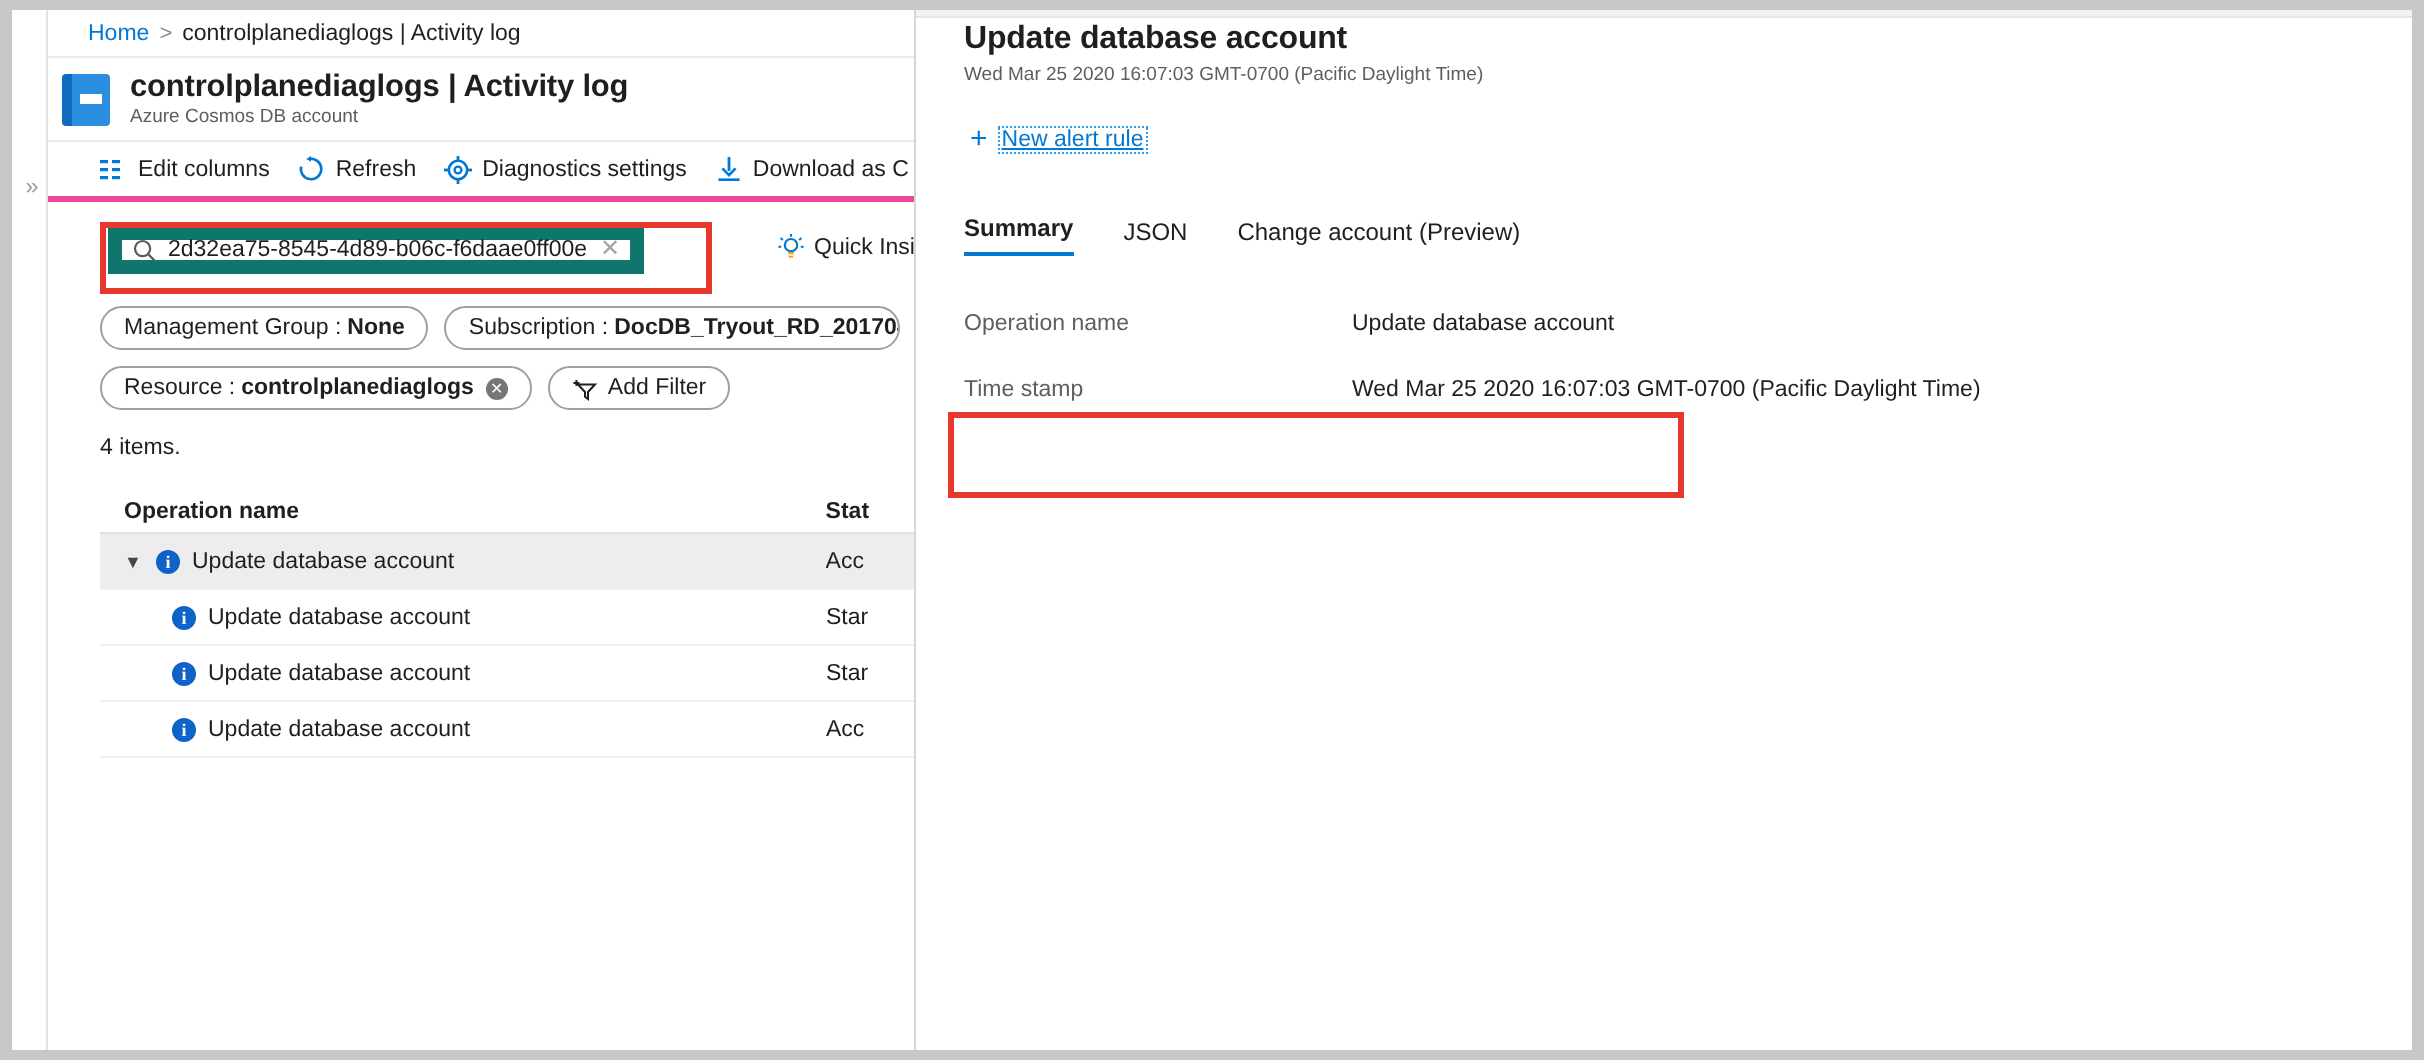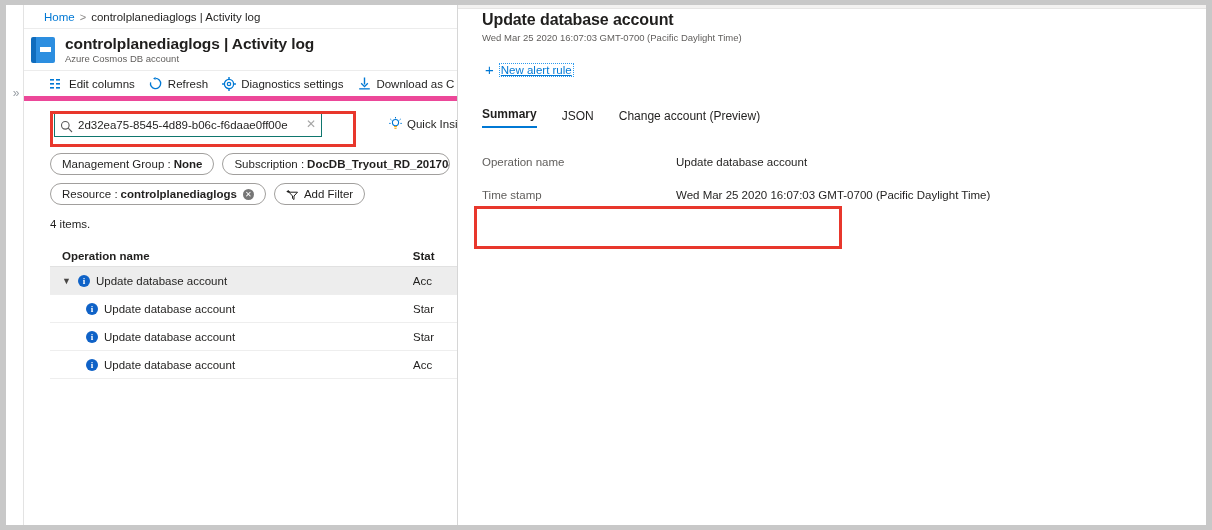--- a/index.html
+++ b/index.html
@@ -114,21 +114,21 @@
     font-size: 9.5px; color: #605e5c; line-height: 12px; margin-top: 1px;
   }
 
   
   #command-bar {
     position: absolute;
     left: 18px; top: 66px;
     width: 434px; height: 30px;
     display: flex; align-items: center;
     padding-left: 26px;
-    border-bottom: 5px solid #ec4899;
+    border-bottom: 3px solid #ec4899;
     background: #fff;
     white-space: nowrap;
     overflow: hidden;
   }
   .cmd {
     display: flex; align-items: center;
     font-size: 11.5px; color: #201f1e;
     margin-right: 14px; cursor: pointer;
   }
   .cmd .cmd-ico {
@@ -142,21 +142,21 @@
   #search-row {
     position: absolute;
     left: 18px; top: 96px;
     width: 434px; height: 50px;
     background: #fff;
   }
   #search-box {
     position: absolute;
     left: 30px; top: 12px;
     width: 268px; height: 24px;
-    border: 1px solid #0f766e;
+    border: 7px solid #0f766e;
     background: #fff;
     display: flex; align-items: center;
     padding: 0 4px 0 5px;
   }
   #search-icon { width: 13px; height: 13px; color: #5a5a5a; flex: 0 0 13px; }
   #search-value {
     flex: 1 1 auto;
     font-size: 11.5px; color: #201f1e;
     margin-left: 5px;
     overflow: hidden; white-space: nowrap;

